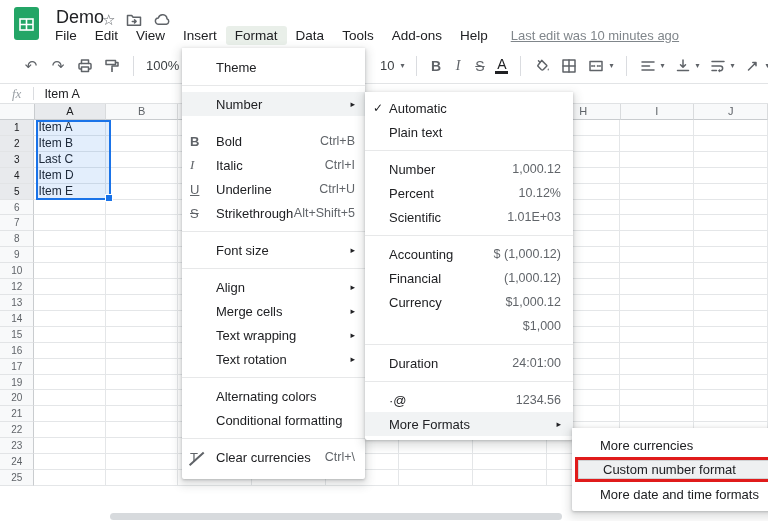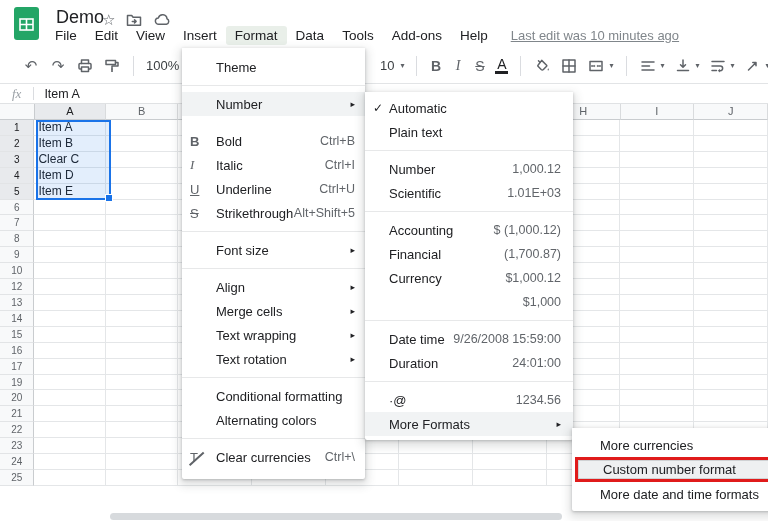--- a/index.html
+++ b/index.html
@@ -258,21 +258,21 @@
           <div class="gcell" style="width: 77px;"></div>
           <div class="gcell" style="width: 77px;"></div>
           <div class="gcell" style="width: 77px;"></div>
           <div class="gcell" style="width: 77px;"></div>
           <div class="gcell" style="width: 77px;"></div>
           <div class="gcell" style="width: 77px;"></div>
           <div class="gcell" style="width: 77px;"></div>
         </div>
         <div class="grow">
           <div class="grh selected">3</div>
-          <div class="gcell" style="width: 75px;">Clear C</div>
+          <div class="gcell" style="width: 75px;">Last C</div>
           <div class="gcell" style="width: 75px;"></div>
           <div class="gcell" style="width: 77px;"></div>
           <div class="gcell" style="width: 77px;"></div>
           <div class="gcell" style="width: 77px;"></div>
           <div class="gcell" style="width: 77px;"></div>
           <div class="gcell" style="width: 77px;"></div>
           <div class="gcell" style="width: 77px;"></div>
           <div class="gcell" style="width: 77px;"></div>
           <div class="gcell" style="width: 77px;"></div>
         </div>
@@ -599,25 +599,25 @@
           <span class="marr">▸</span>
         </div>
         <div class="mi">
           <span class="mic"></span>
           <span class="mlabel">Text rotation</span>
           <span class="marr">▸</span>
         </div>
         <div class="msep"></div>
         <div class="mi">
           <span class="mic"></span>
+          <span class="mlabel">Alternating colors</span>
+        </div>
+        <div class="mi">
+          <span class="mic"></span>
           <span class="mlabel">Conditional formatting</span>
-        </div>
-        <div class="mi">
-          <span class="mic"></span>
-          <span class="mlabel">Alternating colors</span>
         </div>
         <div class="msep"></div>
         <div class="mi">
           <span class="mic ic-clear-format">T</span>
           <span class="mlabel">Clear currencies</span>
           <span class="mval">Ctrl+\</span>
         </div>
       </div>
   </div>
 
@@ -632,51 +632,51 @@
           <span class="mlabel">Plain text</span>
         </div>
         <div class="msep"></div>
         <div class="mi">
           <span class="mic"></span>
           <span class="mlabel">Number</span>
           <span class="mval">1,000.12</span>
         </div>
         <div class="mi">
           <span class="mic"></span>
+          <span class="mlabel">Percent</span>
+          <span class="mval">10.12%</span>
+        </div>
+        <div class="mi">
+          <span class="mic"></span>
           <span class="mlabel">Scientific</span>
           <span class="mval">1.01E+03</span>
         </div>
         <div class="msep"></div>
         <div class="mi">
           <span class="mic"></span>
           <span class="mlabel">Accounting</span>
           <span class="mval">$ (1,000.12)</span>
         </div>
         <div class="mi">
           <span class="mic"></span>
           <span class="mlabel">Financial</span>
-          <span class="mval">(1,700.87)</span>
+          <span class="mval">(1,000.12)</span>
         </div>
         <div class="mi">
           <span class="mic"></span>
           <span class="mlabel">Currency</span>
           <span class="mval">$1,000.12</span>
         </div>
         <div class="mi">
           <span class="mic"></span>
           <span class="mval">$1,000</span>
         </div>
         <div class="msep"></div>
         <div class="mi">
           <span class="mic"></span>
-          <span class="mlabel">Date time</span>
-          <span class="mval">9/26/2008 15:59:00</span>
-        </div>
-        <div class="mi">
-          <span class="mic"></span>
           <span class="mlabel">Duration</span>
           <span class="mval">24:01:00</span>
         </div>
         <div class="msep"></div>
         <div class="mi">
           <span class="mic"></span>
           <span class="mlabel">·@</span>
           <span class="mval">1234.56</span>
         </div>
         <div class="mi hl">

